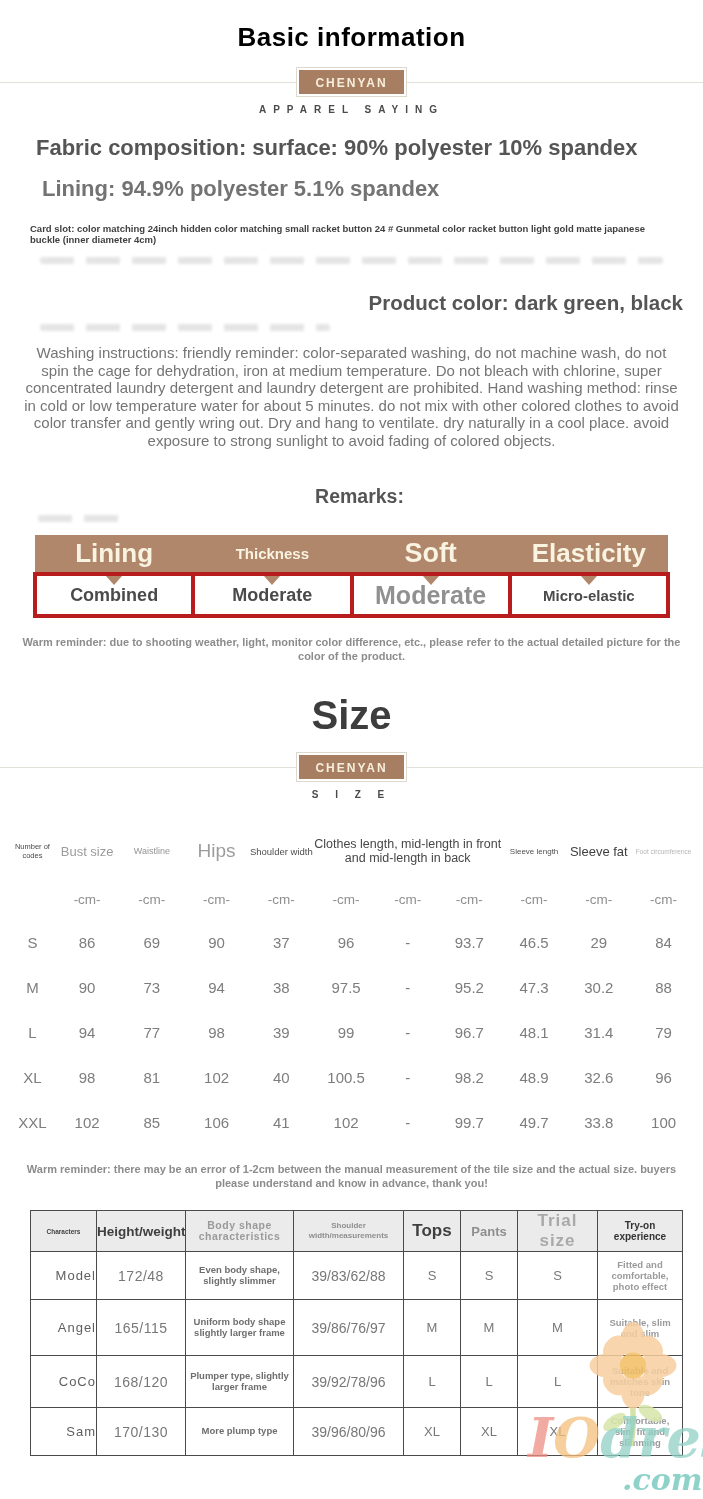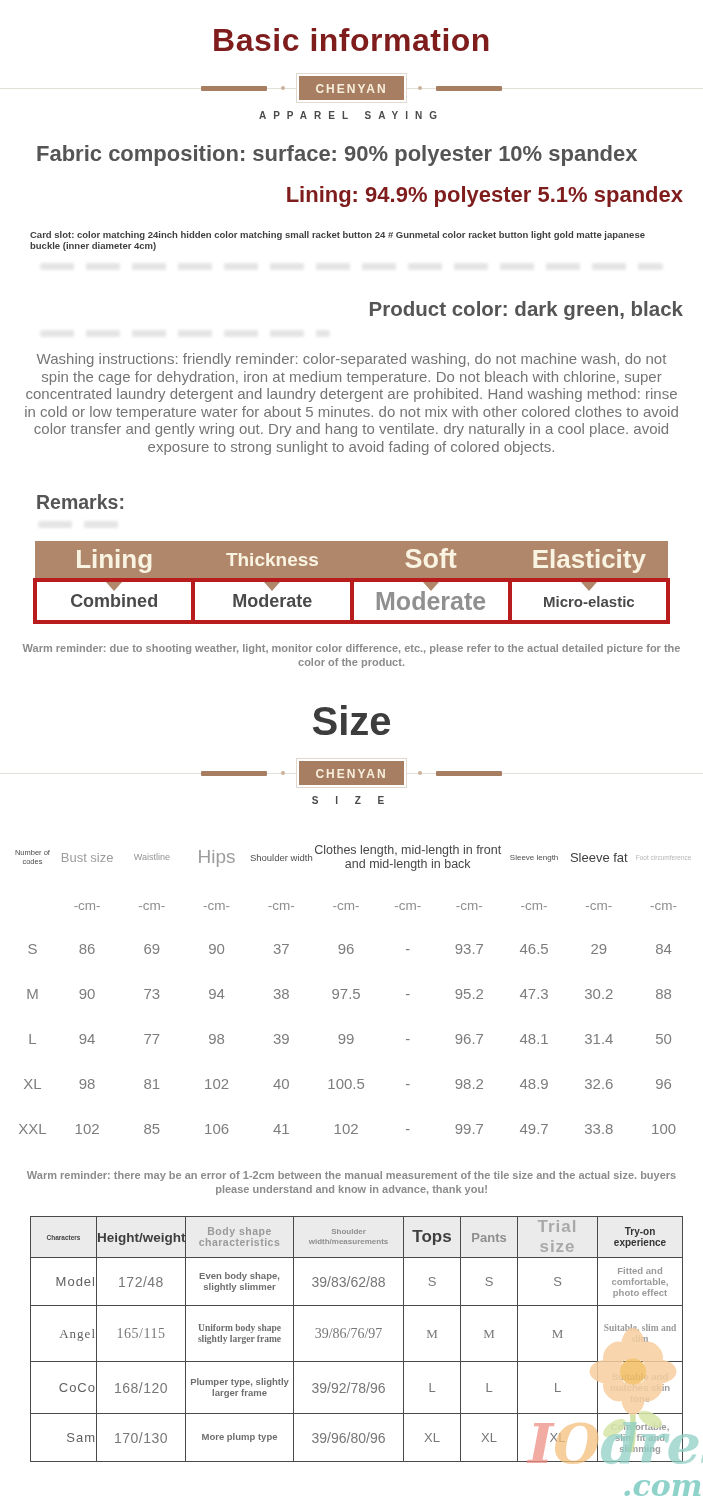--- a/index.html
+++ b/index.html
@@ -2,51 +2,51 @@
 <html><head>
 <meta charset="utf-8">
 <style>
   * { margin:0; padding:0; box-sizing:border-box; }
   html,body { background:#fff; }
   body {
     width:703px; height:1499px; position:relative; overflow:hidden;
     font-family:"Liberation Sans", sans-serif; color:#4f4f4f;
   }
   
-  .main-title { margin-top:22px; text-align:center; font-size:32px; font-weight:700; color:#7f1d1d; letter-spacing:.5px; }
+  .main-title { margin-top:22px; text-align:center; font-size:26px; font-weight:700; color:#000000; letter-spacing:.5px; }
   .size-title { margin-top:30px; text-align:center; font-size:40px; font-weight:700; color:#3d3d3d; }
 
   
-  .divider { position:relative; margin-top:16px; height:26px; display:flex; align-items:center; justify-content:center; }
+  .divider { position:relative; margin-top:16px; height:26px; display:flex; align-items:center; justify-content:center;flex-direction:column; }
   .divider .line { position:absolute; left:0; right:0; top:50%; height:1px; background:#e3e0da; }
   .divider .bar { width:66px; height:5px; background:#a87e63; border-radius:1px; position:relative; z-index:1; margin:0 14px; }
   .divider .dot { width:4px; height:4px; background:#cbb19c; border-radius:50%; position:relative; z-index:1; }
   .badge { position:relative; z-index:2; margin:0 12px; background:#a87e63; border:2px solid #fff;
            box-shadow:0 0 0 1px #ded8cd; padding:3px 16px; }
   .badge span { font-size:12px; font-weight:700; letter-spacing:2px; color:#f7efdb; }
   .spaced-sub { margin-top:9px; text-align:center; font-size:10px; font-weight:700; letter-spacing:7px; color:#4a4a4a; }
 
   
   .fabric1 { margin:20px 20px 0 36px; font-size:22px; font-weight:700; color:#555; }
-  .fabric2 { margin:15px 20px 0 16px; font-size:22px; font-weight:700; color:#7f1d1d;text-align:right; }
+  .fabric2 { margin:15px 20px 0 42px; font-size:22px; font-weight:700; color:#737373; }
   .cardslot { margin:21px 28px 0 30px; font-size:9.5px; font-weight:700; color:#3f3f3f; }
   .ghost { height:7px; border-radius:3px; filter:blur(1.5px); opacity:.55;
            background:repeating-linear-gradient(90deg,#cfcfcf 0 34px, transparent 34px 46px); }
   .ghost1 { margin:12px 40px 0 40px; }
   .ghost2 { margin:9px 0 0 40px; width:290px; }
   .ghost3 { margin:7px 0 0 38px; width:92px; }
   .product-color { margin:27px 20px 0 36px; font-size:20.5px; font-weight:700; color:#555;text-align:right; }
   .washing { margin:13px auto 0 auto; width:660px; text-align:center; font-size:15px; line-height:17.5px;
              font-weight:400; color:#757575; }
-  .remarks { margin:36px 20px 0 36px; font-size:19.5px; font-weight:700; color:#555; }
+  .remarks { margin:36px 20px 0 36px; font-size:19.5px; font-weight:700; color:#555;text-align:center; }
 
   
   .attr-table { margin:13px 0 0 33px; width:637px; border-collapse:collapse; table-layout:fixed; }
   .attr-table thead th { background:#b1876b; color:#f9f3e1; height:39px; vertical-align:middle; font-weight:700; }
-  .ah0 { font-size:26px; } .ah1 { font-size:19px; } .ah2 { font-size:27px; } .ah3 { font-size:26px; }
+  .ah0 { font-size:26px; } .ah1 { font-size:15px; } .ah2 { font-size:27px; } .ah3 { font-size:26px; }
   .attr-table tbody td { position:relative; background:#fff; border:4px solid #b91c1c; height:42px;
                          text-align:center; vertical-align:middle; }
   .av0,.av1 { font-size:18px; font-weight:700; color:#4a4a4a; }
   .av2 { font-size:25px; font-weight:700; color:#909090; }
   .av3 { font-size:15px; font-weight:700; color:#4a4a4a; }
   .caret { position:absolute; top:0; left:50%; transform:translateX(-50%);
            width:0; height:0; border-left:8px solid transparent; border-right:8px solid transparent;
            border-top:9px solid #b1876b; }
 
   .reminder { margin:18px auto 0 auto; width:680px; text-align:center; font-size:11px; line-height:13.5px;
@@ -78,21 +78,21 @@
   .fit-table th, .fit-table td { border:1.5px solid #4a4a4a; text-align:center; vertical-align:middle; background:#fff; }
   .fit-table thead th { background:#ebebeb; height:34px; }
   .fh0 { font-size:6.5px; font-weight:700; color:#444; }
   .fh1 { font-size:13.5px; font-weight:700; color:#3f3f3f; }
   .fh2 { font-size:10.5px; font-weight:700; color:#9a9a9a; letter-spacing:.5px; line-height:11.5px; }
   .fh3 { font-size:8px; font-weight:700; color:#8f8f8f; line-height:10px; }
   .fh4 { font-size:17px; font-weight:700; color:#3f3f3f; }
   .fh5 { font-size:13px; font-weight:700; color:#8f8f8f; }
   .fh6 { font-size:17px; font-weight:700; color:#a9a9a9; letter-spacing:1px; }
   .fh7 { font-size:10px; font-weight:700; color:#333; line-height:11px; }
-  .r-model td { height:48px; } .r-angel td { height:56px;font-family:Liberation Serif, serif; } .r-alisa td { height:32px; }
+  .r-model td { height:48px; } .r-angel td { height:56px; } .r-alisa td { height:32px; }
   .r-coco td { height:52px; } .r-sam td { height:48px; }
   td.fname { font-size:13px; color:#5f5f5f; letter-spacing:1px;text-align:right; }
   td.fhw   { font-size:14px; color:#777; letter-spacing:.5px; }
   td.fshape{ font-size:9.5px; font-weight:700; color:#6e6e6e; line-height:10.5px; padding:12px 3px; }
   .r-alisa td.fshape { font-size:8.5px; font-weight:700; }
   td.fmeas { font-size:14px; color:#777; }
   .r-alisa td.fmeas { font-size:11px; }
   td.fsize { font-size:13px; color:#777; }
   td.fexp  { font-size:9.5px; color:#9a9a9a; font-weight:700; line-height:11px; padding:0 3px; }
   .r-alisa td.fexp { font-size:7.5px; }
@@ -240,21 +240,21 @@
       <td>L</td>
       <td>94</td>
       <td>77</td>
       <td>98</td>
       <td>39</td>
       <td>99</td>
       <td>-</td>
       <td>96.7</td>
       <td>48.1</td>
       <td>31.4</td>
-      <td>50</td>
+      <td>79</td>
     </tr>
     <tr>
       <td>XL</td>
       <td>98</td>
       <td>81</td>
       <td>102</td>
       <td>40</td>
       <td>100.5</td>
       <td>-</td>
       <td>98.2</td>

